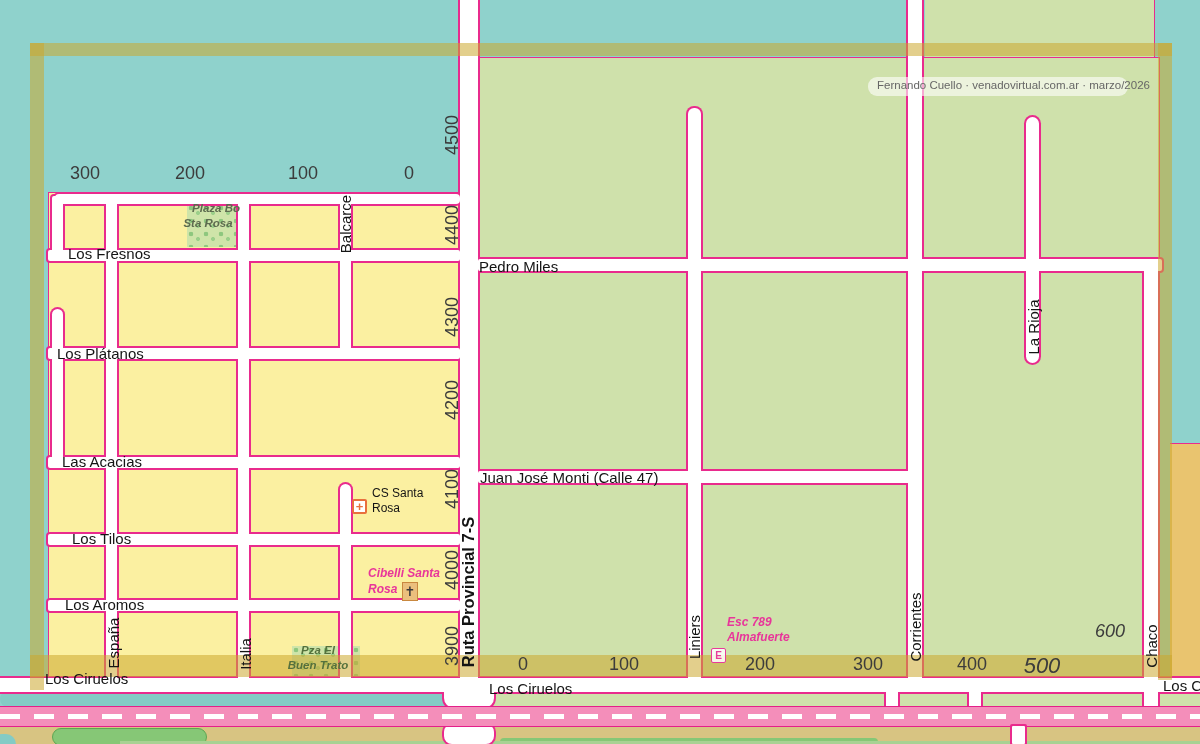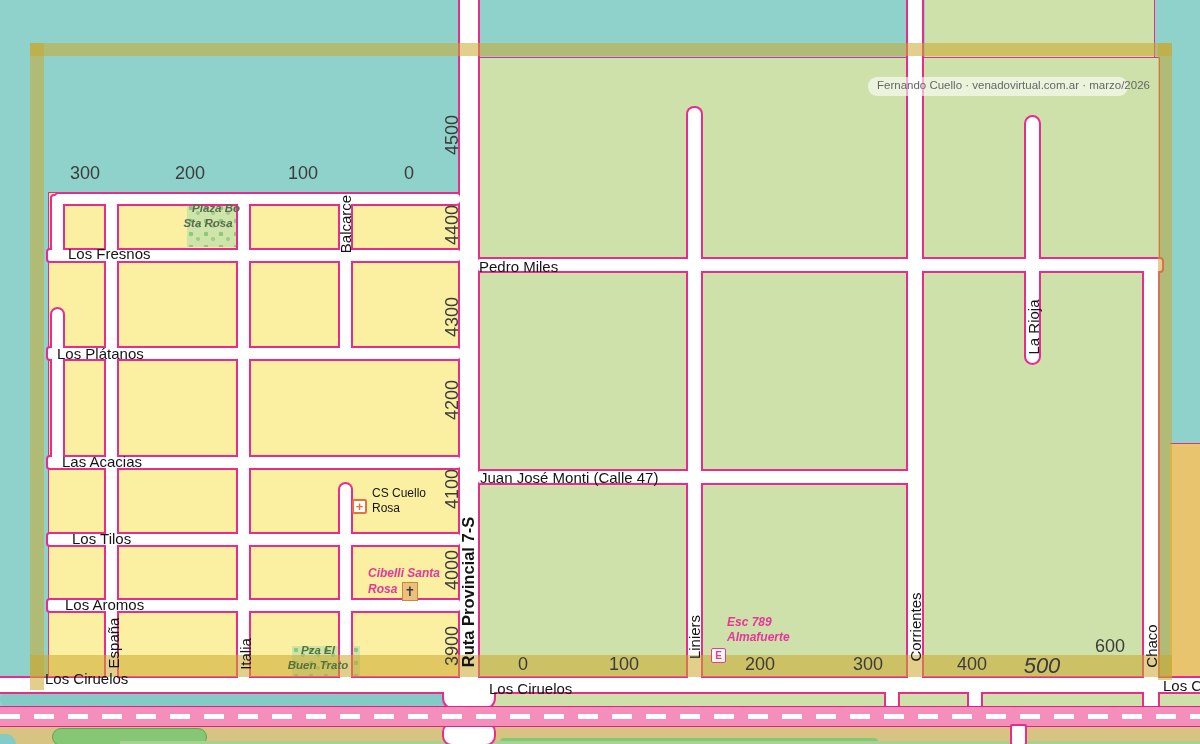--- a/index.html
+++ b/index.html
@@ -108,37 +108,37 @@
     <div class="lbl" style="left: 346px; top: 224px; font-size: 15px; transform: translate(-50%, -50%) rotate(-90deg);">Balcarce</div>
     <div class="lbl" style="left: 469px; top: 592px; font-size: 16.5px; font-weight: 700; transform: translate(-50%, -50%) rotate(-90deg);">Ruta Provincial 7-S</div>
     <div class="lbl" style="left: 695px; top: 637px; font-size: 15px; transform: translate(-50%, -50%) rotate(-90deg);">Liniers</div>
     <div class="lbl" style="left: 916px; top: 627px; font-size: 15px; transform: translate(-50%, -50%) rotate(-90deg);">Corrientes</div>
     <div class="lbl" style="left: 1034px; top: 327px; font-size: 15px; transform: translate(-50%, -50%) rotate(-90deg);">La Rioja</div>
     <div class="lbl" style="left: 1152px; top: 646px; font-size: 15px; transform: translate(-50%, -50%) rotate(-90deg);">Chaco</div>
     <div class="lbl" style="left: 216px; top: 203px; font-size: 11.5px; font-weight: 700; font-style: italic; color: rgb(93, 107, 79); transform: translateX(-50%);">Plaza Bo</div>
     <div class="lbl" style="left: 208px; top: 218px; font-size: 11.5px; font-weight: 700; font-style: italic; color: rgb(93, 107, 79); transform: translateX(-50%);">Sta Rosa</div>
     <div class="lbl" style="left: 318px; top: 645px; font-size: 11.5px; font-weight: 700; font-style: italic; color: rgb(85, 113, 61); transform: translateX(-50%);">Pza El</div>
     <div class="lbl" style="left: 318px; top: 660px; font-size: 11.5px; font-weight: 700; font-style: italic; color: rgb(85, 113, 61); transform: translateX(-50%);">Buen Trato</div>
-    <div class="lbl" style="left: 372px; top: 487px; font-size: 12px;">CS Cuello</div>
+    <div class="lbl" style="left: 372px; top: 487px; font-size: 12px;">CS Santa</div>
     <div class="lbl" style="left: 372px; top: 502px; font-size: 12px;">Rosa</div>
     <div class="lbl" style="left: 368px; top: 567px; font-size: 12px; font-weight: 700; font-style: italic; color: rgb(232, 53, 154);">Cibelli Santa</div>
     <div class="lbl" style="left: 368px; top: 583px; font-size: 12px; font-weight: 700; font-style: italic; color: rgb(232, 53, 154);">Rosa</div>
     <div class="lbl" style="left: 727px; top: 616px; font-size: 12px; font-weight: 700; font-style: italic; color: rgb(232, 53, 154);">Esc 789</div>
     <div class="lbl" style="left: 727px; top: 631px; font-size: 12px; font-weight: 700; font-style: italic; color: rgb(232, 53, 154);">Almafuerte</div>
     <div class="lbl" style="left: 85px; top: 164px; font-size: 18px; color: rgb(60, 60, 60); transform: translateX(-50%);">300</div>
     <div class="lbl" style="left: 190px; top: 164px; font-size: 18px; color: rgb(60, 60, 60); transform: translateX(-50%);">200</div>
     <div class="lbl" style="left: 303px; top: 164px; font-size: 18px; color: rgb(60, 60, 60); transform: translateX(-50%);">100</div>
     <div class="lbl" style="left: 409px; top: 164px; font-size: 18px; color: rgb(60, 60, 60); transform: translateX(-50%);">0</div>
     <div class="lbl" style="left: 523px; top: 655px; font-size: 18px; color: rgb(60, 60, 60); transform: translateX(-50%);">0</div>
     <div class="lbl" style="left: 624px; top: 655px; font-size: 18px; color: rgb(60, 60, 60); transform: translateX(-50%);">100</div>
     <div class="lbl" style="left: 760px; top: 655px; font-size: 18px; color: rgb(60, 60, 60); transform: translateX(-50%);">200</div>
     <div class="lbl" style="left: 868px; top: 655px; font-size: 18px; color: rgb(60, 60, 60); transform: translateX(-50%);">300</div>
     <div class="lbl" style="left: 972px; top: 655px; font-size: 18px; color: rgb(60, 60, 60); transform: translateX(-50%);">400</div>
     <div class="lbl" style="left: 1042px; top: 655px; font-size: 22px; color: rgb(60, 60, 60); transform: translateX(-50%); font-style: italic;">500</div>
-    <div class="lbl" style="left: 1110px; top: 637px; font-size: 18px; color: rgb(60, 60, 60); transform: translateX(-50%);">600</div>
+    <div class="lbl" style="left: 1110px; top: 622px; font-size: 18px; color: rgb(60, 60, 60); transform: translateX(-50%); font-style: italic;">600</div>
     <div class="lbl" style="left: 452px; top: 135px; font-size: 18px; color: rgb(60, 60, 60); transform: translate(-50%, -50%) rotate(-90deg);">4500</div>
     <div class="lbl" style="left: 452px; top: 225px; font-size: 18px; color: rgb(60, 60, 60); transform: translate(-50%, -50%) rotate(-90deg);">4400</div>
     <div class="lbl" style="left: 452px; top: 317px; font-size: 18px; color: rgb(60, 60, 60); transform: translate(-50%, -50%) rotate(-90deg);">4300</div>
     <div class="lbl" style="left: 452px; top: 400px; font-size: 18px; color: rgb(60, 60, 60); transform: translate(-50%, -50%) rotate(-90deg);">4200</div>
     <div class="lbl" style="left: 452px; top: 489px; font-size: 18px; color: rgb(60, 60, 60); transform: translate(-50%, -50%) rotate(-90deg);">4100</div>
     <div class="lbl" style="left: 452px; top: 570px; font-size: 18px; color: rgb(60, 60, 60); transform: translate(-50%, -50%) rotate(-90deg);">4000</div>
     <div class="lbl" style="left: 452px; top: 646px; font-size: 18px; color: rgb(60, 60, 60); transform: translate(-50%, -50%) rotate(-90deg);">3900</div>
     <div class="icon" style="left: 352px; top: 499px; width: 15px; height: 15px; background: rgb(255, 255, 255); border: 2px solid rgb(232, 112, 61); border-radius: 2px; color: rgb(232, 112, 61); font-size: 13px; font-weight: 700;">+</div>
     <div class="icon" style="left: 402px; top: 582px; width: 16px; height: 19px; background: rgb(235, 191, 125); border: 1px solid rgb(201, 136, 63); color: rgb(58, 58, 58); font-size: 13px; font-family: &quot;DejaVu Sans&quot;, sans-serif;">✝</div>
     <div class="icon" style="left: 711px; top: 648px; width: 15px; height: 15px; background: rgba(255, 255, 255, 0.85); border: 1.5px solid rgb(232, 58, 154); border-radius: 2px; color: rgb(232, 58, 154); font-size: 10px; font-weight: 700;">E</div>

